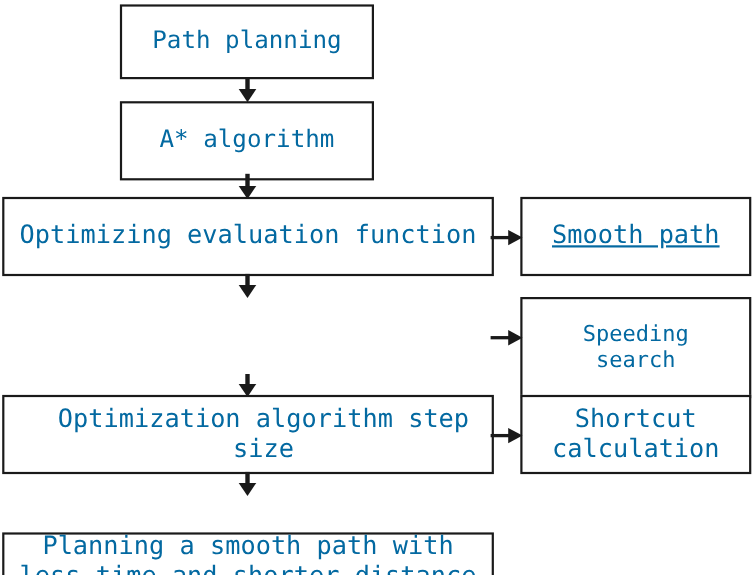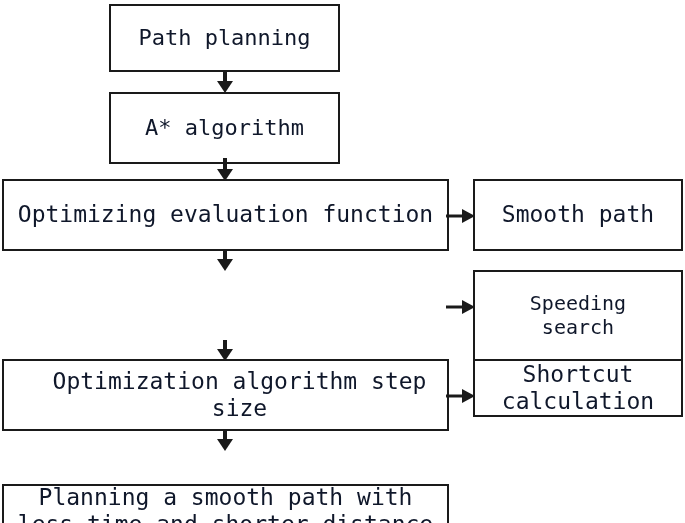--- a/index.html
+++ b/index.html
@@ -17,37 +17,37 @@
   }
   .node {
     position: absolute;
     box-sizing: border-box;
     border: 2px solid #1a1a1a;
     background: #ffffff;
     display: flex;
     align-items: center;
     justify-content: center;
     text-align: center;
-    color: #0f172a;
+    color: #0369a1;
     line-height: 1.18;
     letter-spacing: 0px;
     white-space: pre-line;
   }
   
   .n-path-planning { left: 109px; top: 4px;   width: 231px; height: 68px;  font-size: 22px; }
   .n-astar         { left: 109px; top: 92px;  width: 231px; height: 72px;  font-size: 22px; }
   
   .n-opt-eval      { left: 2px;   top: 179px; width: 447px; height: 72px;  font-size: 23px; text-align: center; }
   .n-opt-dist      { left: 2px;   top: 270px; width: 447px; height: 72px;  font-size: 23px; }
   .n-opt-step      { left: 2px;   top: 359px; width: 447px; height: 72px;  font-size: 23px; padding-left: 28px; }
   .n-result        { left: 2px;   top: 451px; width: 447px; height: 54px;  font-size: 23px; margin-top: 33px; }
   
-  .n-smooth        { left: 473px; top: 179px; width: 210px; height: 72px;  font-size: 23px; }
+  .n-smooth        { left: 473px; top: 179px; width: 210px; height: 72px;  font-size: 23px; text-decoration: underline; }
   .n-speeding      { left: 473px; top: 270px; width: 210px; height: 92px;  font-size: 20px; }
-  .n-shortcut      { left: 473px; top: 359px; width: 210px; height: 58px;  font-size: 23px; }
+  .n-shortcut      { left: 473px; top: 359px; width: 210px; height: 72px;  font-size: 23px; }
 
   
   .conn {
     position: absolute;
     pointer-events: none;
   }
   .conn svg { display: block; overflow: visible; }
 
   .a-v1 { left: 214px; top: 70px;  }
   .a-v2 { left: 214px; top: 158px; }

